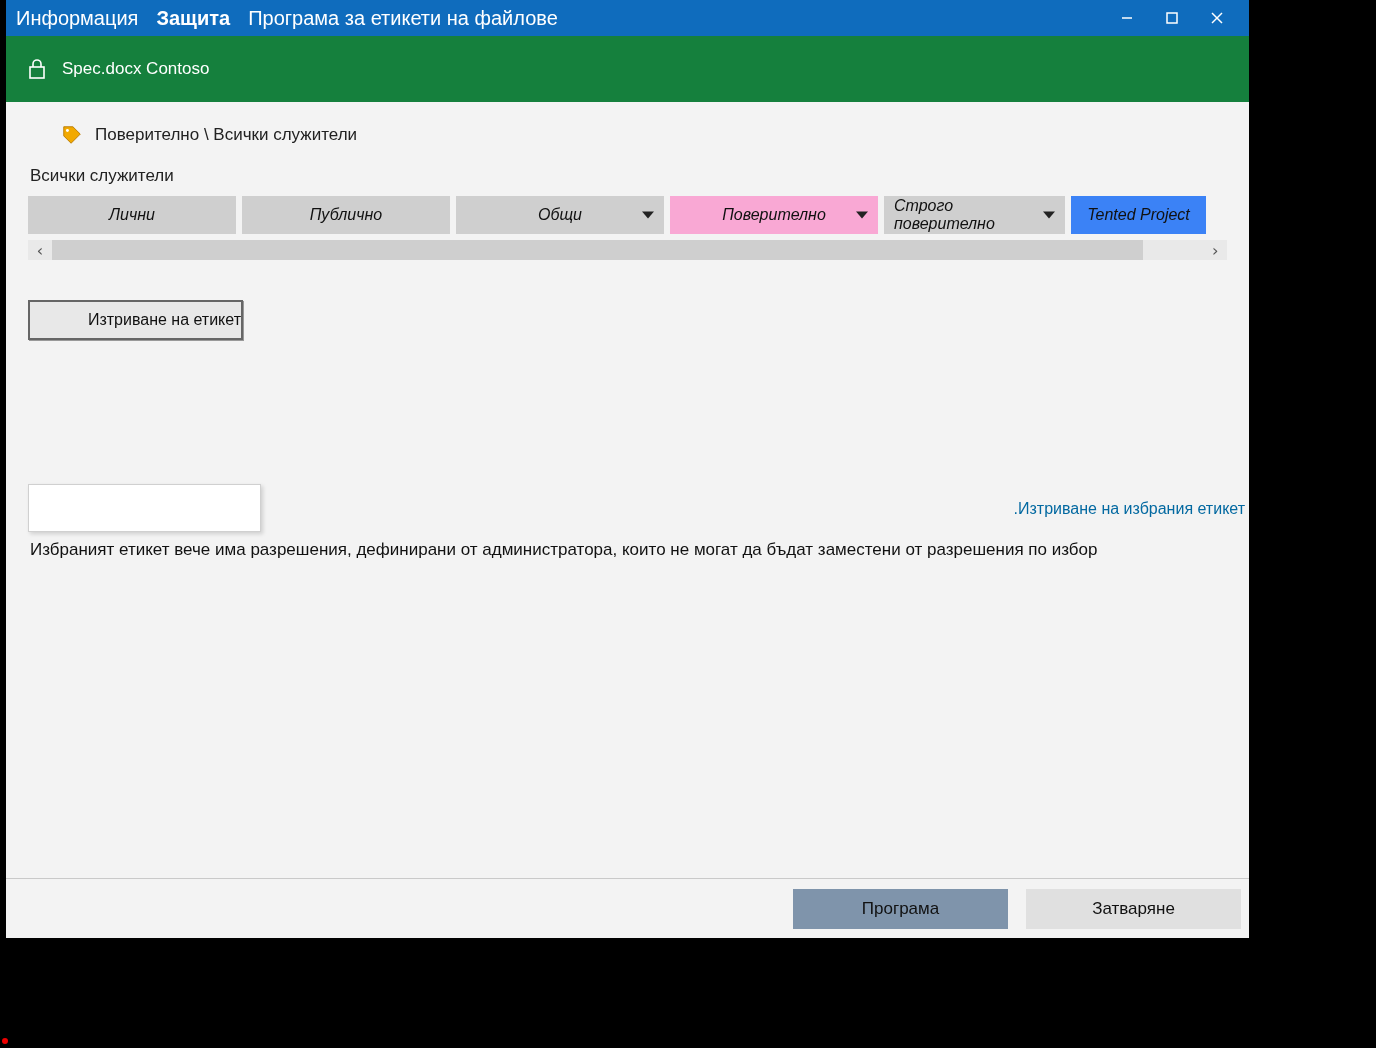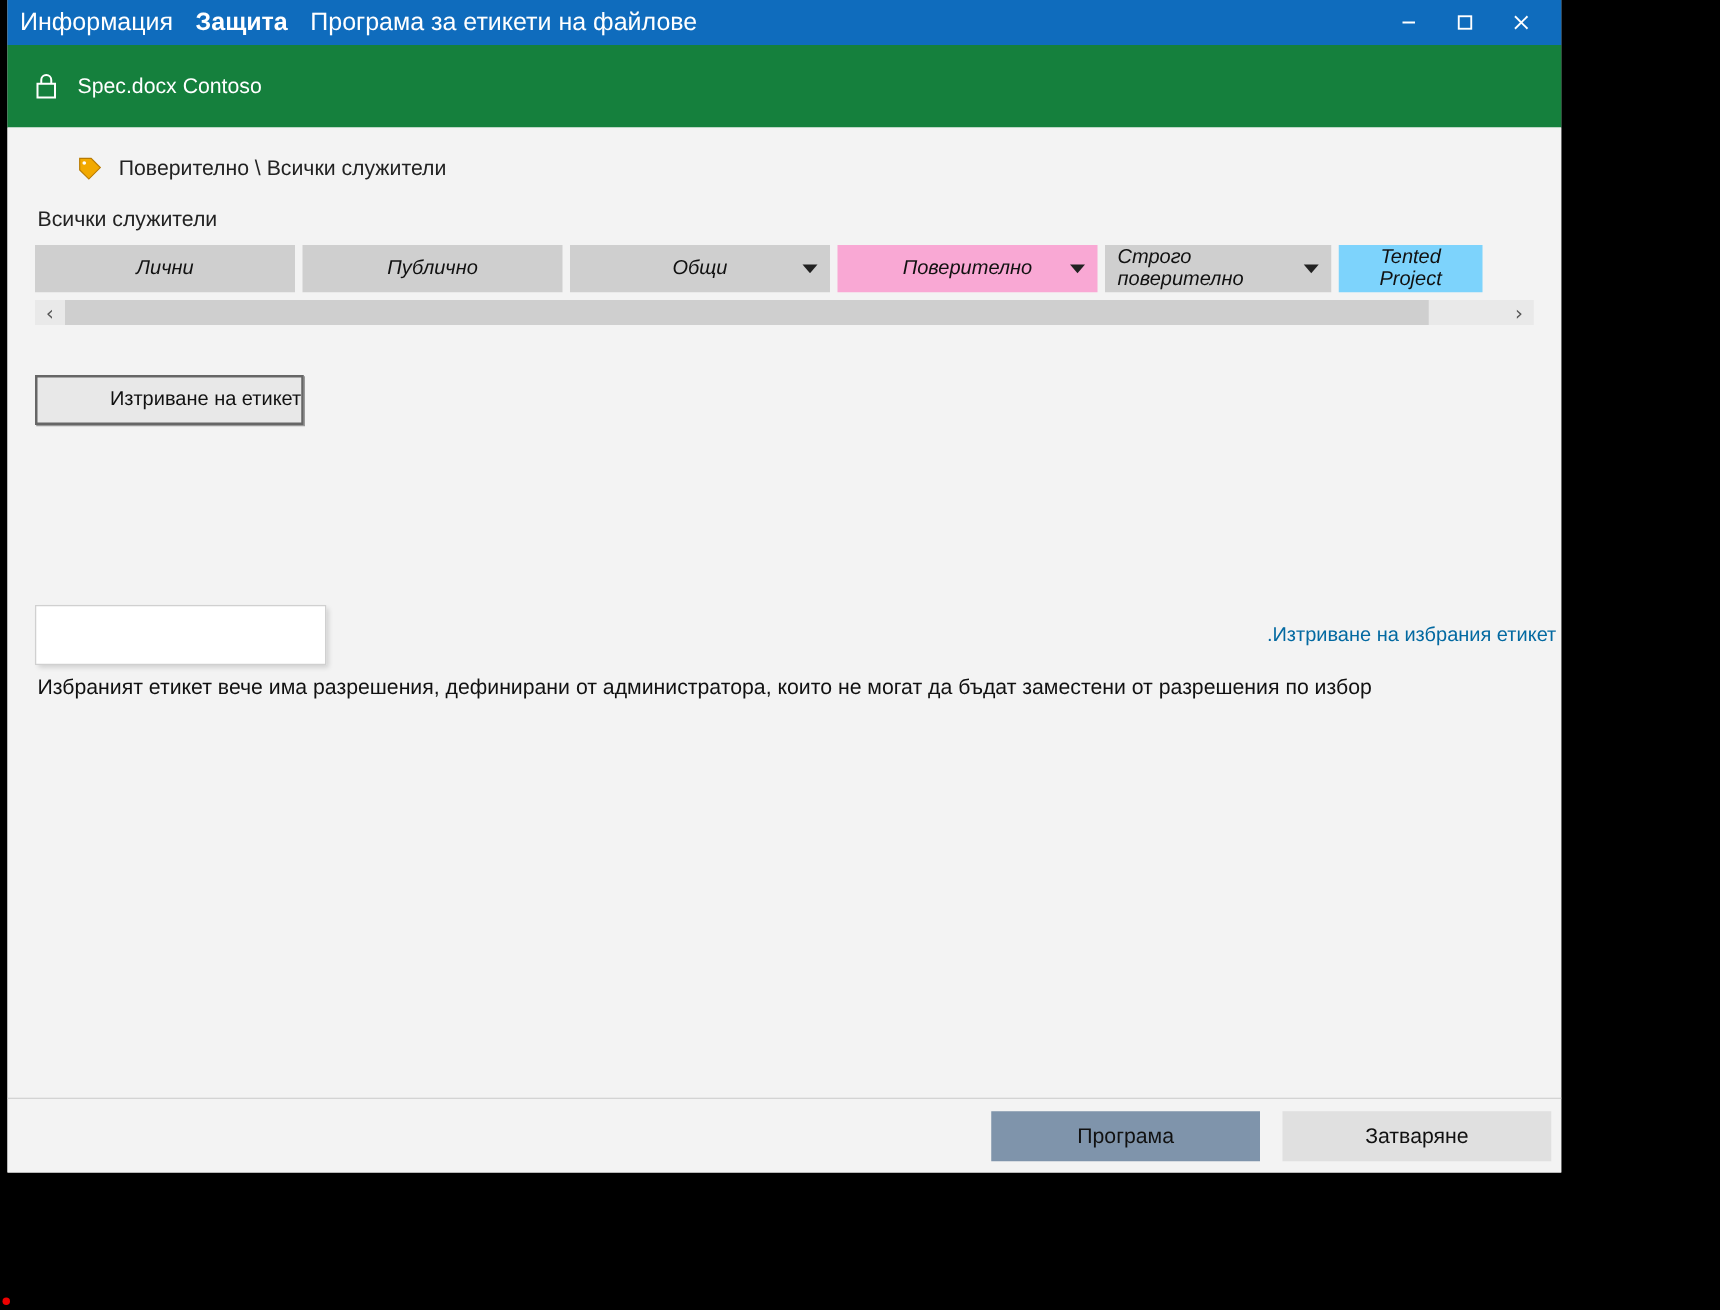--- a/index.html
+++ b/index.html
@@ -123,21 +123,21 @@
     right: 10px; top: 50%;
     transform: translateY(-50%);
     width: 0; height: 0;
     border-left: 6px solid transparent;
     border-right: 6px solid transparent;
     border-top: 7px solid #222;
   }
   .label-btn.selected { background: #f9a8d4; }
   .label-btn.w1 { width: 208px; }
   .label-btn.w2 { width: 181px; }
-  .label-btn.wproj { width: 115px; background: #7dd3fc; text-align: center; }
+  .label-btn.wproj { width: 135px; background: #3b82f6; }
   .scroll-row {
     margin: 6px 22px 0 22px;
     height: 20px;
     background: #e9e9e9;
     display: flex;
     align-items: center;
     color: #555;
     font-size: 16px;
     position: relative;
   }

